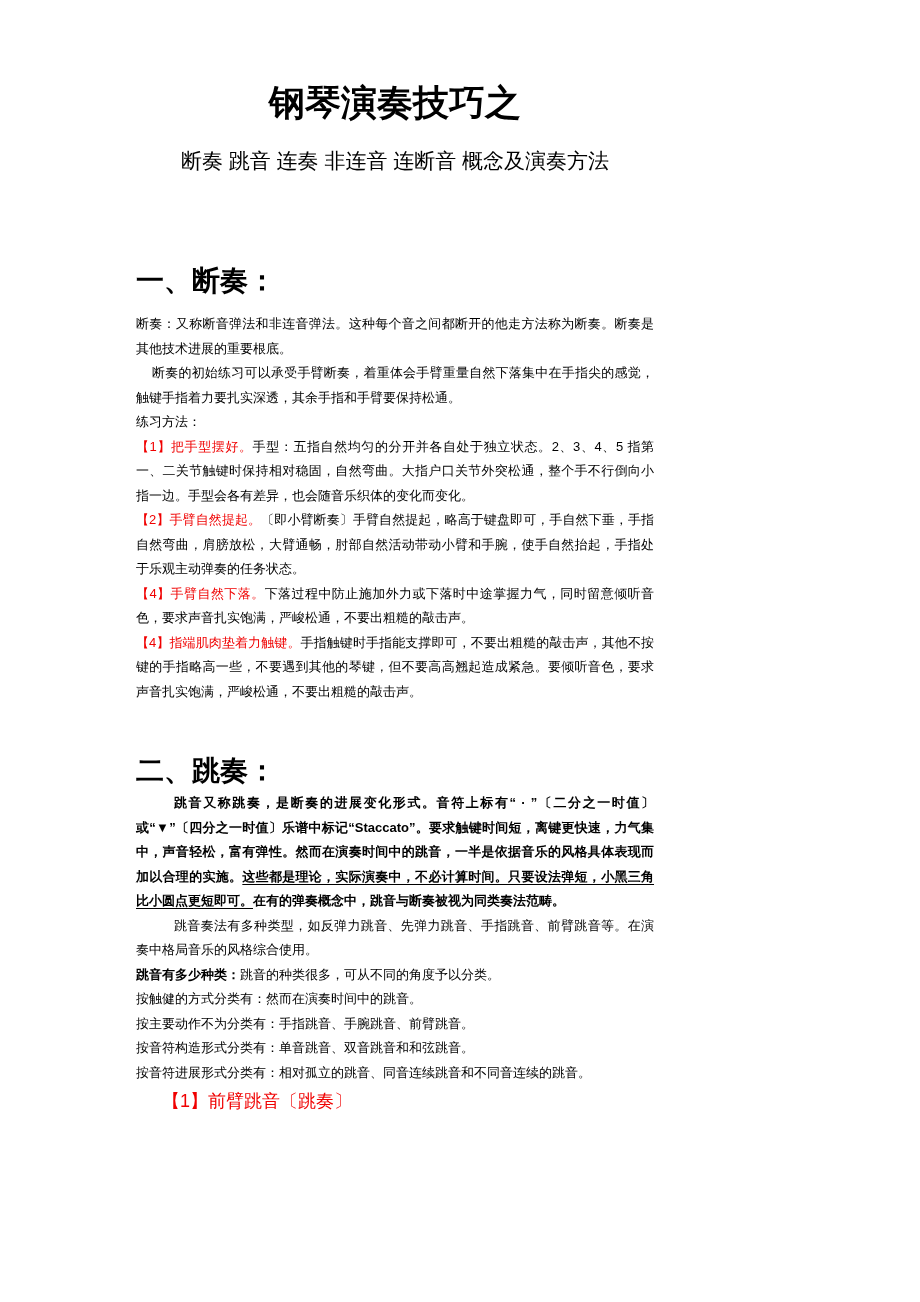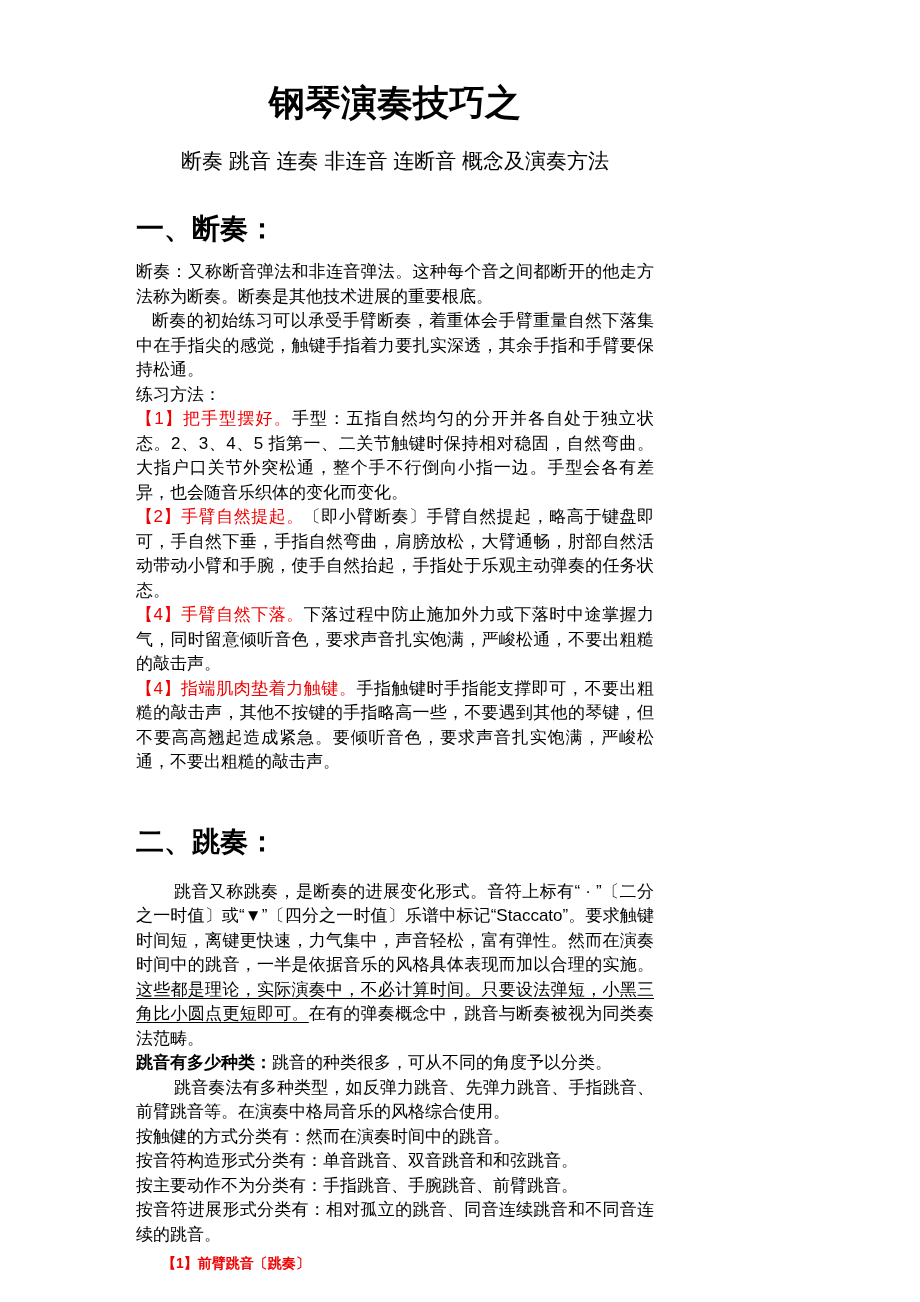--- a/index.html
+++ b/index.html
@@ -31,44 +31,44 @@
     line-height: 26px;
     font-weight: normal;
     text-align: center;
   }
   .sec-heading {
     margin: 0;
     font-size: 28px;
     line-height: 34px;
     font-weight: bold;
   }
-  .sec-heading.first { margin-top: 38px; }
+  .sec-heading.first { margin-top: 90px; }
   .sec-heading.second { margin-top: 50px; }
   p.body {
     margin: 0;
-    font-size: 17px;
+    font-size: 13px;
     line-height: 24.5px;
     text-align: justify;
     word-break: break-all;
   }
   p.body.after-heading { margin-top: 14px; }
-  p.body.after-heading2 { margin-top: 21px; }
+  p.body.after-heading2 { margin-top: 3px; font-weight: bold; }
   .indent-small { text-indent: 16px; }
   .indent-big { text-indent: 38px; }
   .gap-above { margin-top: 25px; }
   .gap-above2 { margin-top: 29px; }
   .red { color: #f00000; font-weight: normal; }
   .bold { font-weight: bold; }
   .uline { text-decoration: underline; text-underline-offset: 3px; }
   .sub-heading {
     margin-top: 4px;
     padding-left: 26px;
-    font-size: 14px;
+    font-size: 18px;
     line-height: 24.5px;
-    font-weight: bold;
+    font-weight: normal;
     color: #f00000;
   }
 </style>
 </head>
 <body>
 
 <div class="page">
 
   <h1 class="doc-title">钢琴演奏技巧之</h1>
 
@@ -87,24 +87,24 @@
   <p class="body"><span class="red">【2】手臂自然提起。</span><span>〔即小臂断奏〕手臂自然提起，略高于键盘即可，手自然下垂，手指自然弯曲，肩膀放松，大臂通畅，肘部自然活动带动小臂和手腕，使手自然抬起，手指处于乐观主动弹奏的任务状态。</span></p>
 
   <p class="body"><span class="red">【4】手臂自然下落。</span><span>下落过程中防止施加外力或下落时中途掌握力气，同时留意倾听音色，要求声音扎实饱满，严峻松通，不要出粗糙的敲击声。</span></p>
 
   <p class="body"><span class="red">【4】指端肌肉垫着力触键。</span><span>手指触键时手指能支撑即可，不要出粗糙的敲击声，其他不按键的手指略高一些，不要遇到其他的琴键，但不要高高翘起造成紧急。要倾听音色，要求声音扎实饱满，严峻松通，不要出粗糙的敲击声。</span></p>
 
   <h3 class="sec-heading second">二、跳奏：</h3>
 
   <p class="body after-heading2 indent-big"><span>跳音又称跳奏，是断奏的进展变化形式。音符上标有“ · ”〔二分之一时值〕或“▼”〔四分之一时值〕乐谱中标记“Staccato”。要求触键时间短，离键更快速，力气集中，声音轻松，富有弹性。然而在演奏时间中的跳音，一半是依据音乐的风格具体表现而加以合理的实施。</span><span class="uline">这些都是理论，实际演奏中，不必计算时间。只要设法弹短，小黑三角比小圆点更短即可。</span><span>在有的弹奏概念中，跳音与断奏被视为同类奏法范畴。</span></p>
 
+  <p class="body indent-big">跳音奏法有多种类型，如反弹力跳音、先弹力跳音、手指跳音、前臂跳音等。在演奏中格局音乐的风格综合使用。</p>
+
   <p class="body gap-above2"><span class="bold">跳音有多少种类：</span><span>跳音的种类很多，可从不同的角度予以分类。</span></p>
 
-  <p class="body indent-big">跳音奏法有多种类型，如反弹力跳音、先弹力跳音、手指跳音、前臂跳音等。在演奏中格局音乐的风格综合使用。</p>
-
   <p class="body">按触健的方式分类有：然而在演奏时间中的跳音。</p>
+  <p class="body">按主要动作不为分类有：手指跳音、手腕跳音、前臂跳音。</p>
   <p class="body">按音符构造形式分类有：单音跳音、双音跳音和和弦跳音。</p>
-  <p class="body">按主要动作不为分类有：手指跳音、手腕跳音、前臂跳音。</p>
   <p class="body">按音符进展形式分类有：相对孤立的跳音、同音连续跳音和不同音连续的跳音。</p>
 
   <p class="sub-heading">【1】前臂跳音〔跳奏〕</p>
 
 </div>
 
 </body></html>

